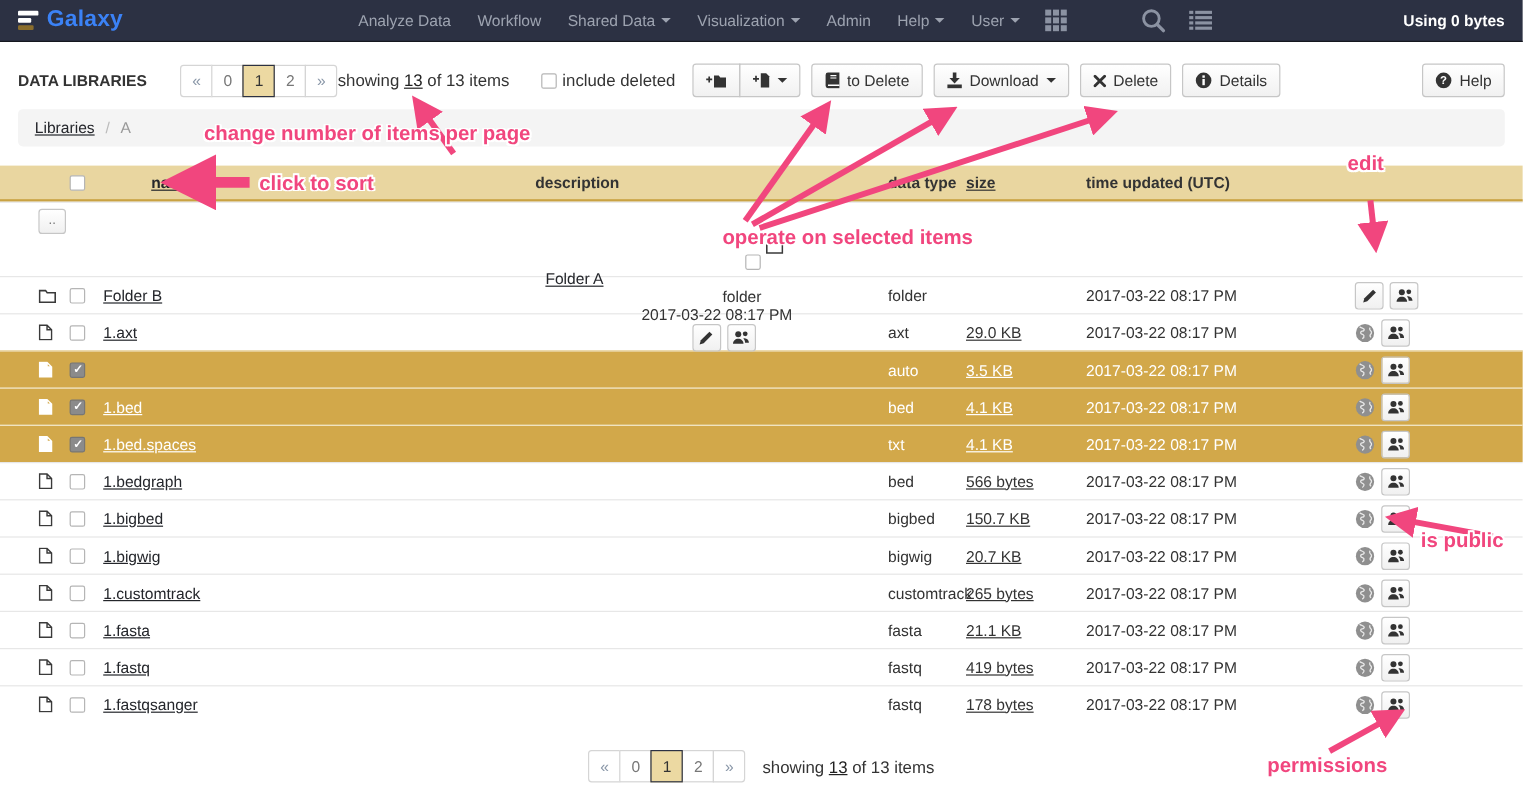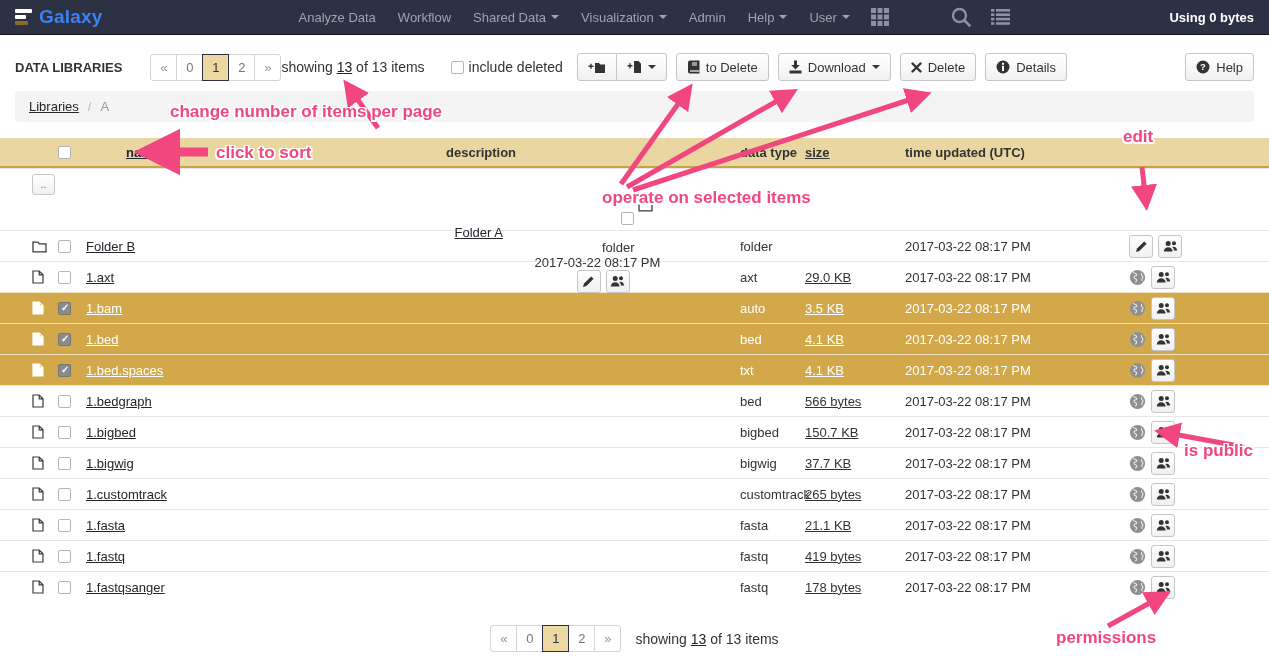--- a/index.html
+++ b/index.html
@@ -437,23 +437,20 @@
 
       <span class="ricon file-i">
         <svg width="12" height="14" viewBox="0 0 12 14">
               <path d="M1 1h6.2L11 4.8V13H1z M7.2 1v3.8H11" fill="#fff" stroke="#3a3a3a" stroke-width="1.2"></path>
             </svg>
       </span>
     </div>
     <div class="cell c-check">
           <span class="cb"></span>
         </div>
-    <div class="cell c-name">
-          <a class="rlink" href="#">1.bam</a>
-        </div>
     <div class="cell c-desc"></div>
     <div class="cell c-type">auto</div>
     <div class="cell c-size">3.5 KB</div>
     <div class="cell c-time">2017-03-22 08:17 PM</div>
     <div class="cell c-actions">
 
       <span class="globe-i">
         <svg width="17" height="17" viewBox="0 0 17 17">
               <circle cx="8.5" cy="8.5" r="7.6" fill="#8f8f8f"></circle>
               <path d="M4 3.2c1.2 1 2.6 1 3.6 2 .7.8-.3 1.8-1.4 1.8s-1.7 1-1 2c.6.9 2 .6 2.4 1.7.3 1-.5 2-1.4 2.6" fill="none" stroke="#e8e8e8" stroke-width="1.1"></path>
@@ -647,21 +644,21 @@
       </span>
     </div>
     <div class="cell c-check">
           <span class="cb"></span>
         </div>
     <div class="cell c-name">
           <a class="rlink" href="#">1.bigwig</a>
         </div>
     <div class="cell c-desc"></div>
     <div class="cell c-type">bigwig</div>
-    <div class="cell c-size">37.7 KB</div>
+    <div class="cell c-size">20.7 KB</div>
     <div class="cell c-time">2017-03-22 08:17 PM</div>
     <div class="cell c-actions">
 
       <span class="globe-i">
         <svg width="17" height="17" viewBox="0 0 17 17">
               <circle cx="8.5" cy="8.5" r="7.6" fill="#8f8f8f"></circle>
               <path d="M4 3.2c1.2 1 2.6 1 3.6 2 .7.8-.3 1.8-1.4 1.8s-1.7 1-1 2c.6.9 2 .6 2.4 1.7.3 1-.5 2-1.4 2.6" fill="none" stroke="#e8e8e8" stroke-width="1.1"></path>
               <path d="M12.8 4c-.8.9-.3 2.2.6 2.9.8.6.6 1.9-.2 2.7-.7.7-.4 1.9.2 2.6" fill="none" stroke="#e8e8e8" stroke-width="1.1"></path>
             </svg>
       </span>

